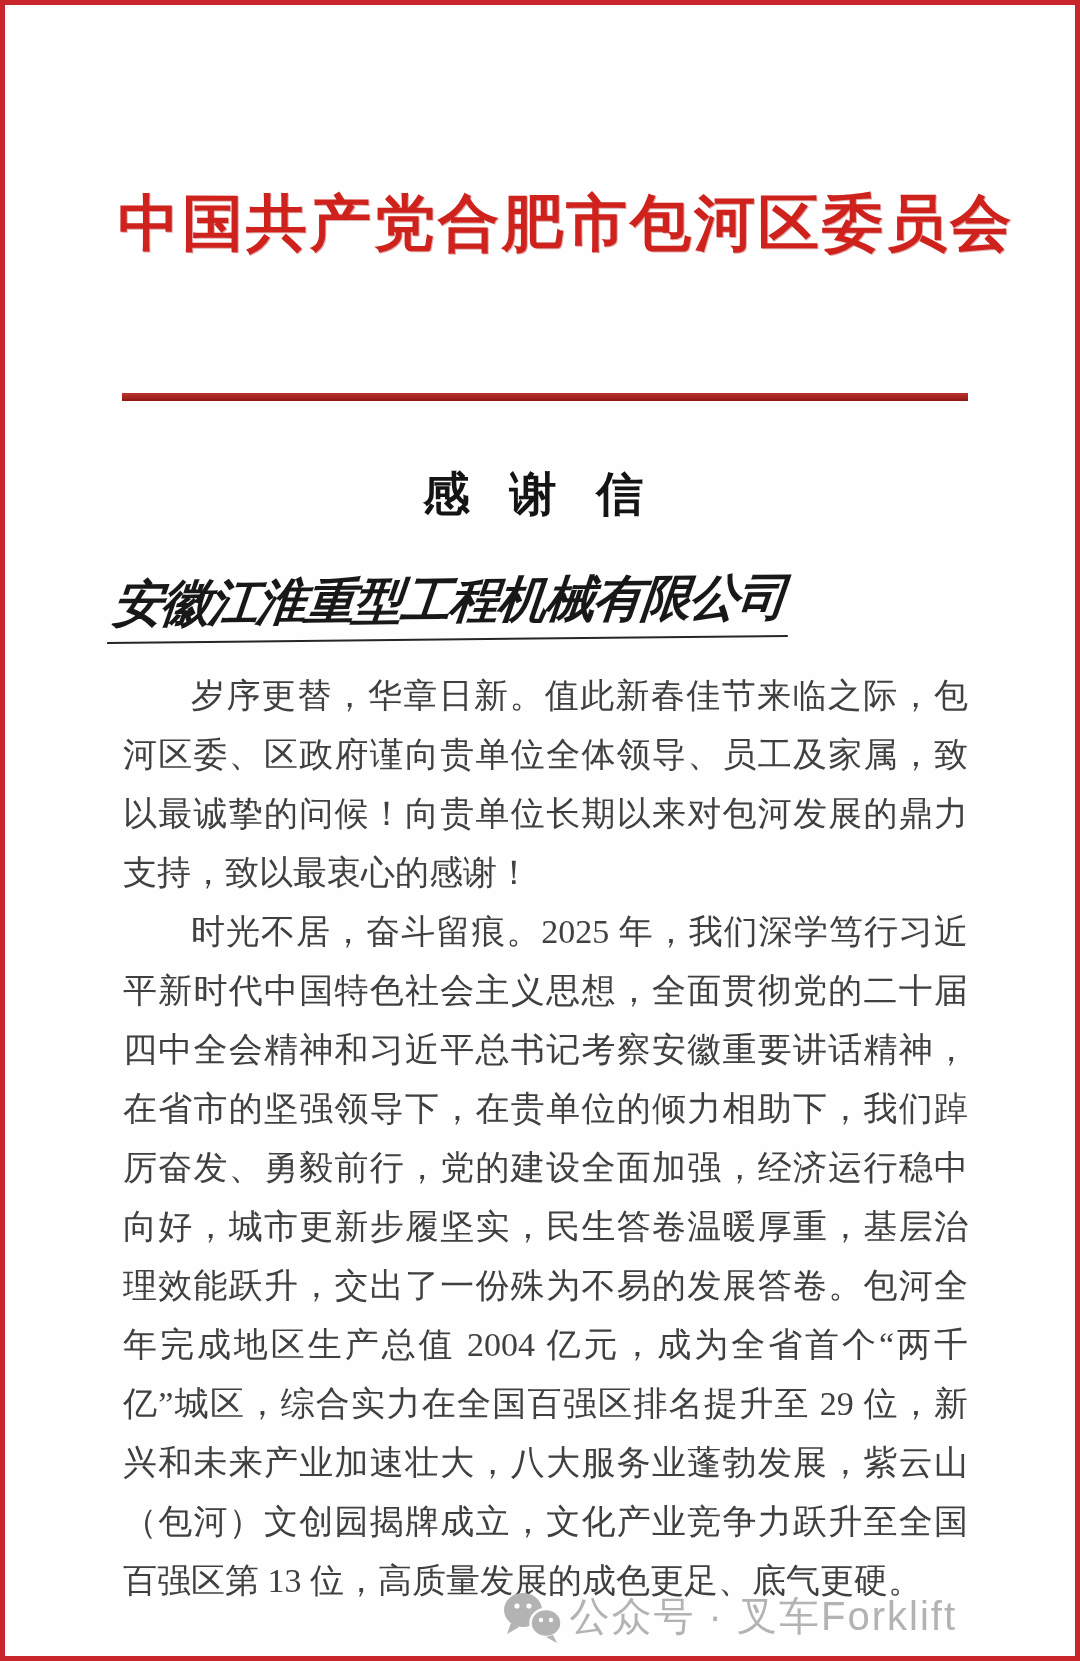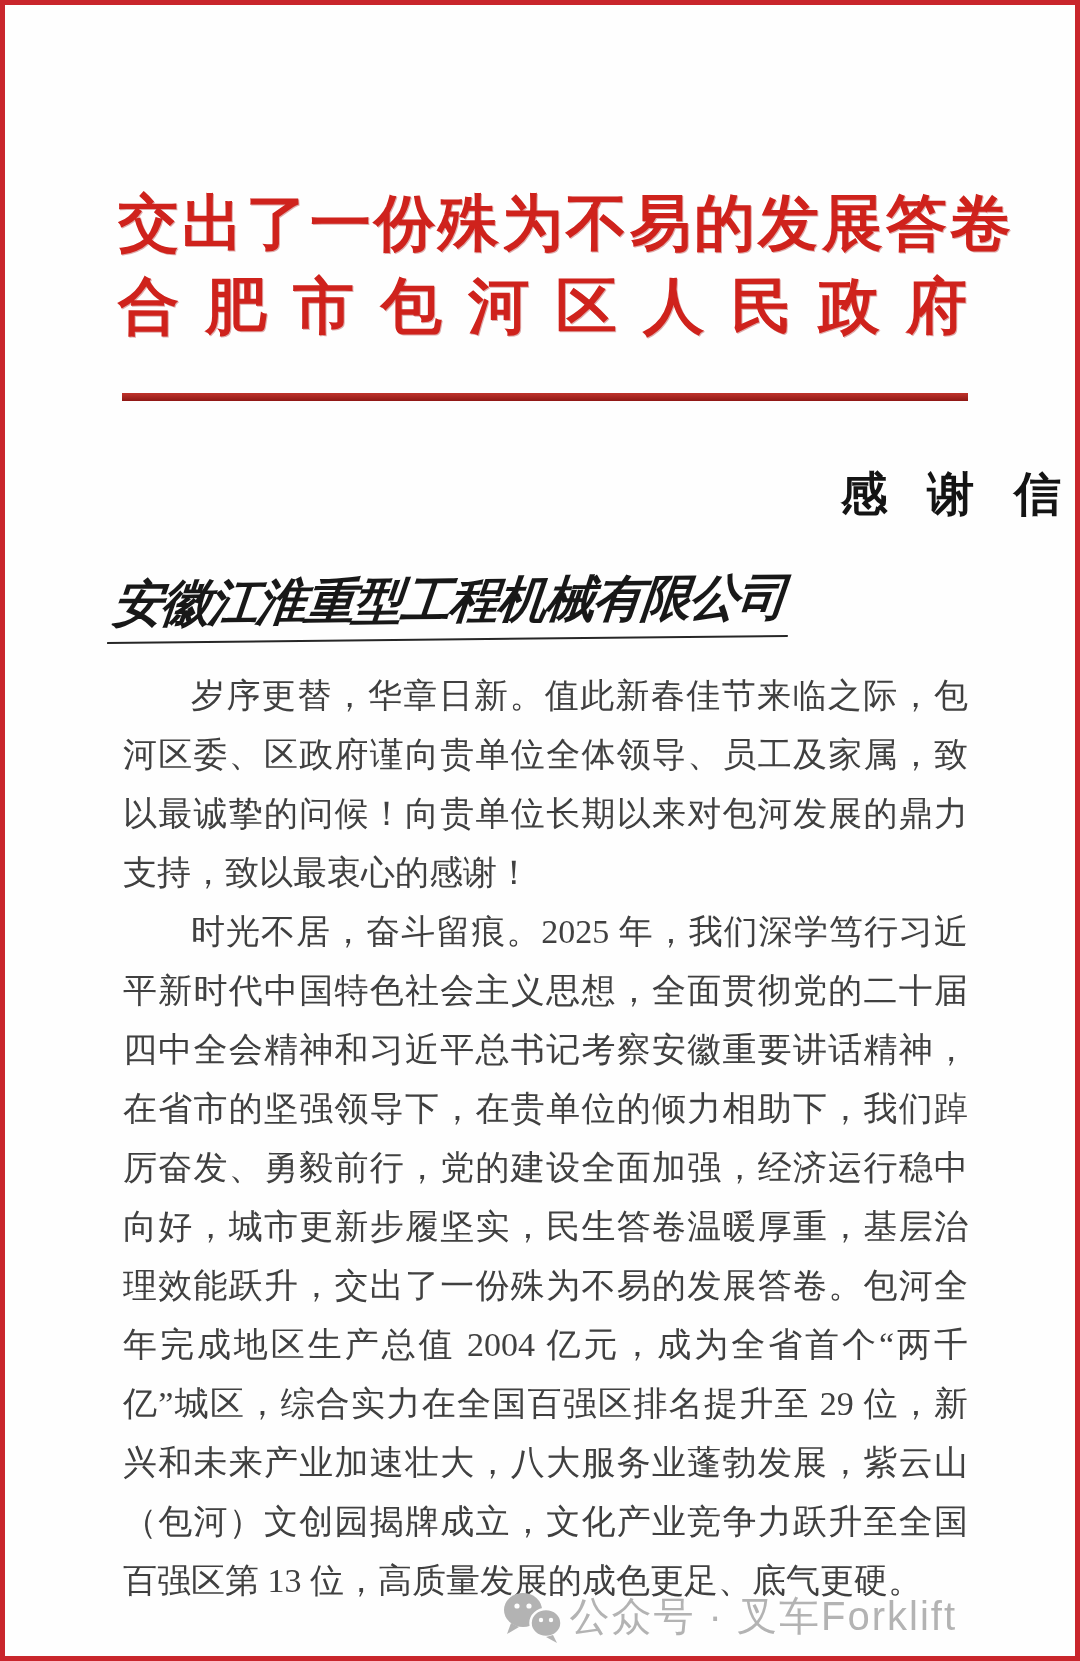--- a/index.html
+++ b/index.html
@@ -54,21 +54,21 @@
     height: 8px;
     background: #a5201d;
     background: linear-gradient(#c0332c, #8f1815);
   }
   
   .doc-title {
     position: absolute;
     left: 0;
     top: 466px;
     width: 100%;
-    text-align: right;
+    text-align: center;
     font-size: 47px;
     font-weight: bold;
     color: #141414;
     letter-spacing: 14px;
     line-height: 1.0;
   }
   
   .recipient {
     position: absolute;
     left: 102px;
@@ -117,22 +117,21 @@
     white-space: nowrap;
   }
   .wechat-icon { display: block; }
 </style>
 </head>
 <body>
 
 <div class="page">
 
   <div class="letterhead">
-    <div class="lh-line1">交出了一份殊为不易的发展答卷</div>
-    <div class="lh-line2">合肥市包河区人民政府</div>
+    <div class="lh-line1">中国共产党合肥市包河区委员会</div>
   </div>
 
   <div class="lh-rule"></div>
 
   <div class="doc-title">感 谢 信</div>
 
   <div class="recipient">安徽江淮重型工程机械有限公司</div>
 
   <div class="body-text">
     <p>岁序更替，华章日新。值此新春佳节来临之际，包河区委、区政府谨向贵单位全体领导、员工及家属，致以最诚挚的问候！向贵单位长期以来对包河发展的鼎力支持，致以最衷心的感谢！</p>

